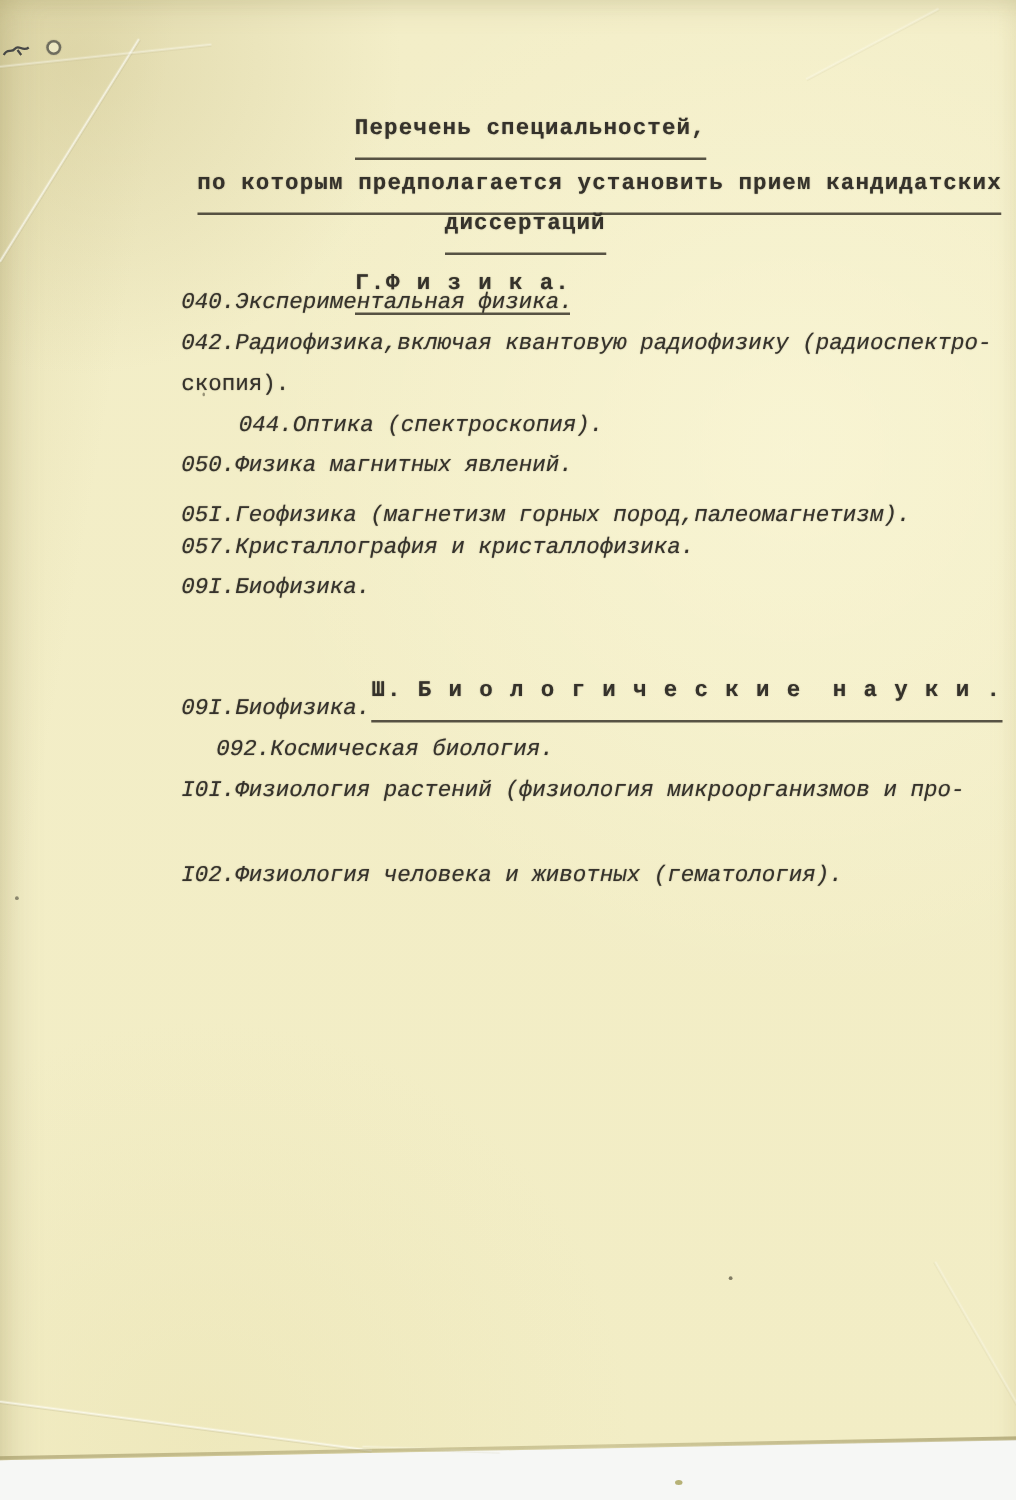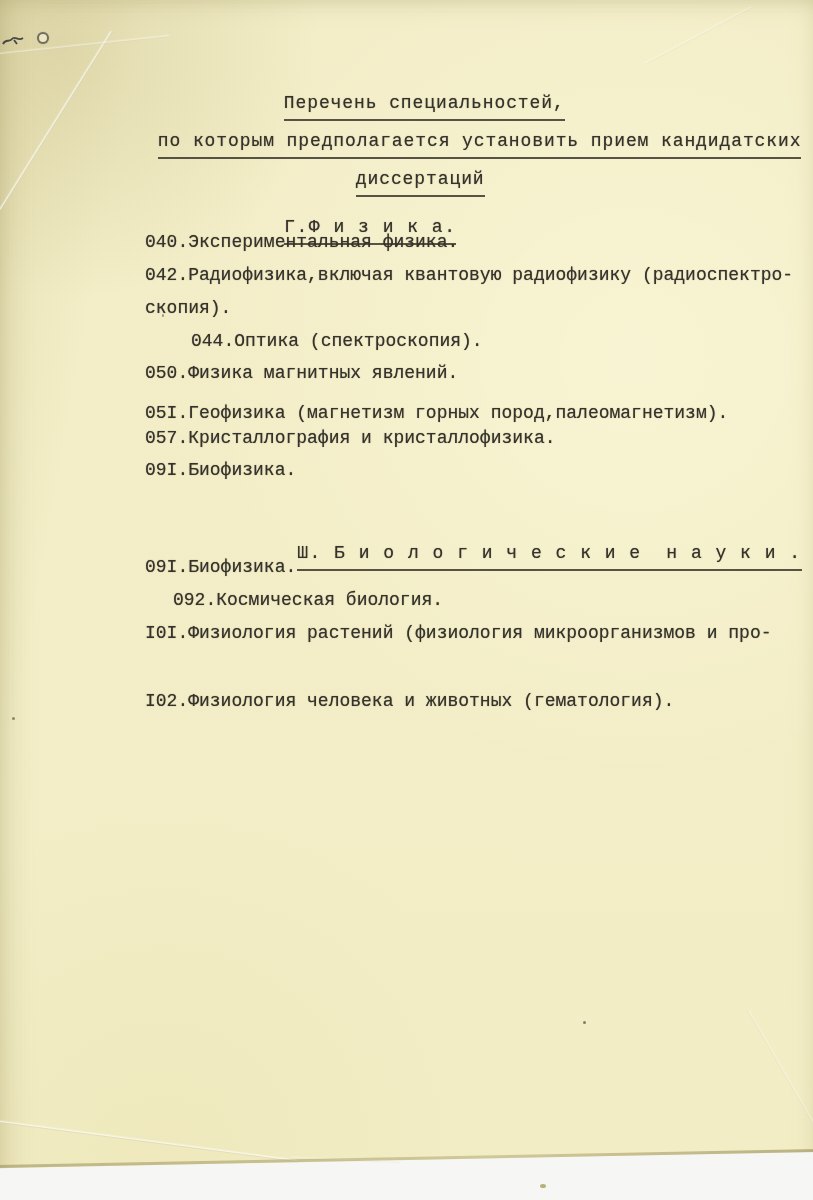--- a/index.html
+++ b/index.html
@@ -47,22 +47,22 @@
   .line,.heading{
     position:absolute;
     font-family:var(--mono);
     font-size:18px;line-height:22px;
     color:#35322b;
     text-shadow:0 0 1px rgba(48,44,34,.6);
     white-space:pre;
   }
   .title-line{letter-spacing:.9px;}
   .heading{letter-spacing:1.5px;}
-  .ul{border-bottom:2px solid rgba(52,48,38,.82);padding-bottom:6px;}
-  .item{left:145px;}
+  .ul{border-bottom:2px solid rgba(52,48,38,.82);padding-bottom:13px;font-weight:bold;}
+  .item{left:145px;font-style:italic;}
   .cont1{left:145px;}
   .cont2{left:424px;}
 </style>
 </head>
 <body>
 
 <div class="scan">
 
   <div class="paper"></div>
 
@@ -80,21 +80,21 @@
   </svg>
   <div class="ring" style="left:37px;top:32px;"></div>
   <div class="speck" style="left:12px;top:717px;width:3px;height:3px;background:rgba(60,58,45,.55);"></div>
   <div class="speck" style="left:583px;top:1021px;width:3px;height:3px;background:rgba(55,50,35,.6);"></div>
   <div class="speck" style="left:162px;top:314px;width:2px;height:3px;background:rgba(60,55,40,.5);"></div>
   <div class="speck" style="left:540px;top:1184px;width:6px;height:4px;background:rgba(170,165,95,.85);"></div>
 
   <div class="line title-line" style="left:237px;top:70px;">
     <span class="ul">Перечень специальностей,</span>
   </div>
-  <div class="line title-line" style="left:111px;top:108px;">
+  <div class="line title-line" style="left:111px;top:114px;">
     <span class="ul">по которым предполагается установить прием кандидатских</span>
   </div>
   <div class="line title-line" style="left:309px;top:146px;">
     <span class="ul">диссертаций</span>
   </div>
 
   <div class="heading" style="left:235px;top:194px;">
     <span class="ul">Г.Ф и з и к а.</span>
   </div>
 

